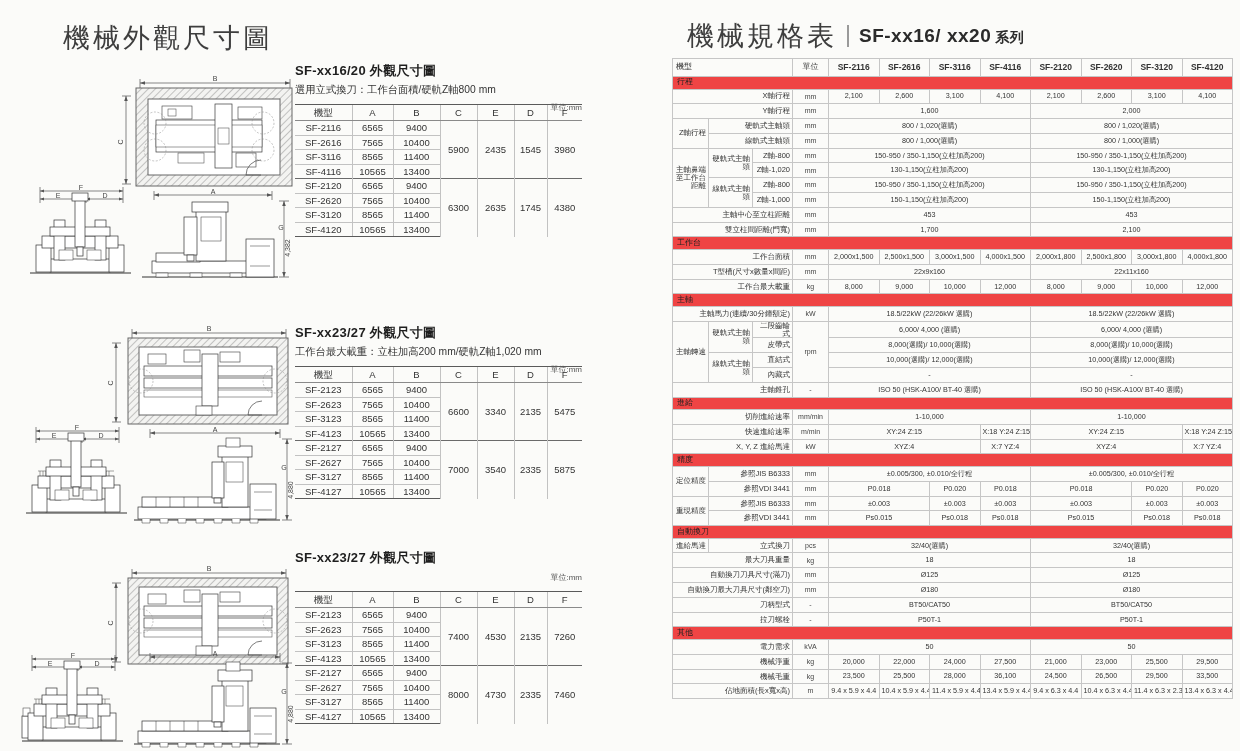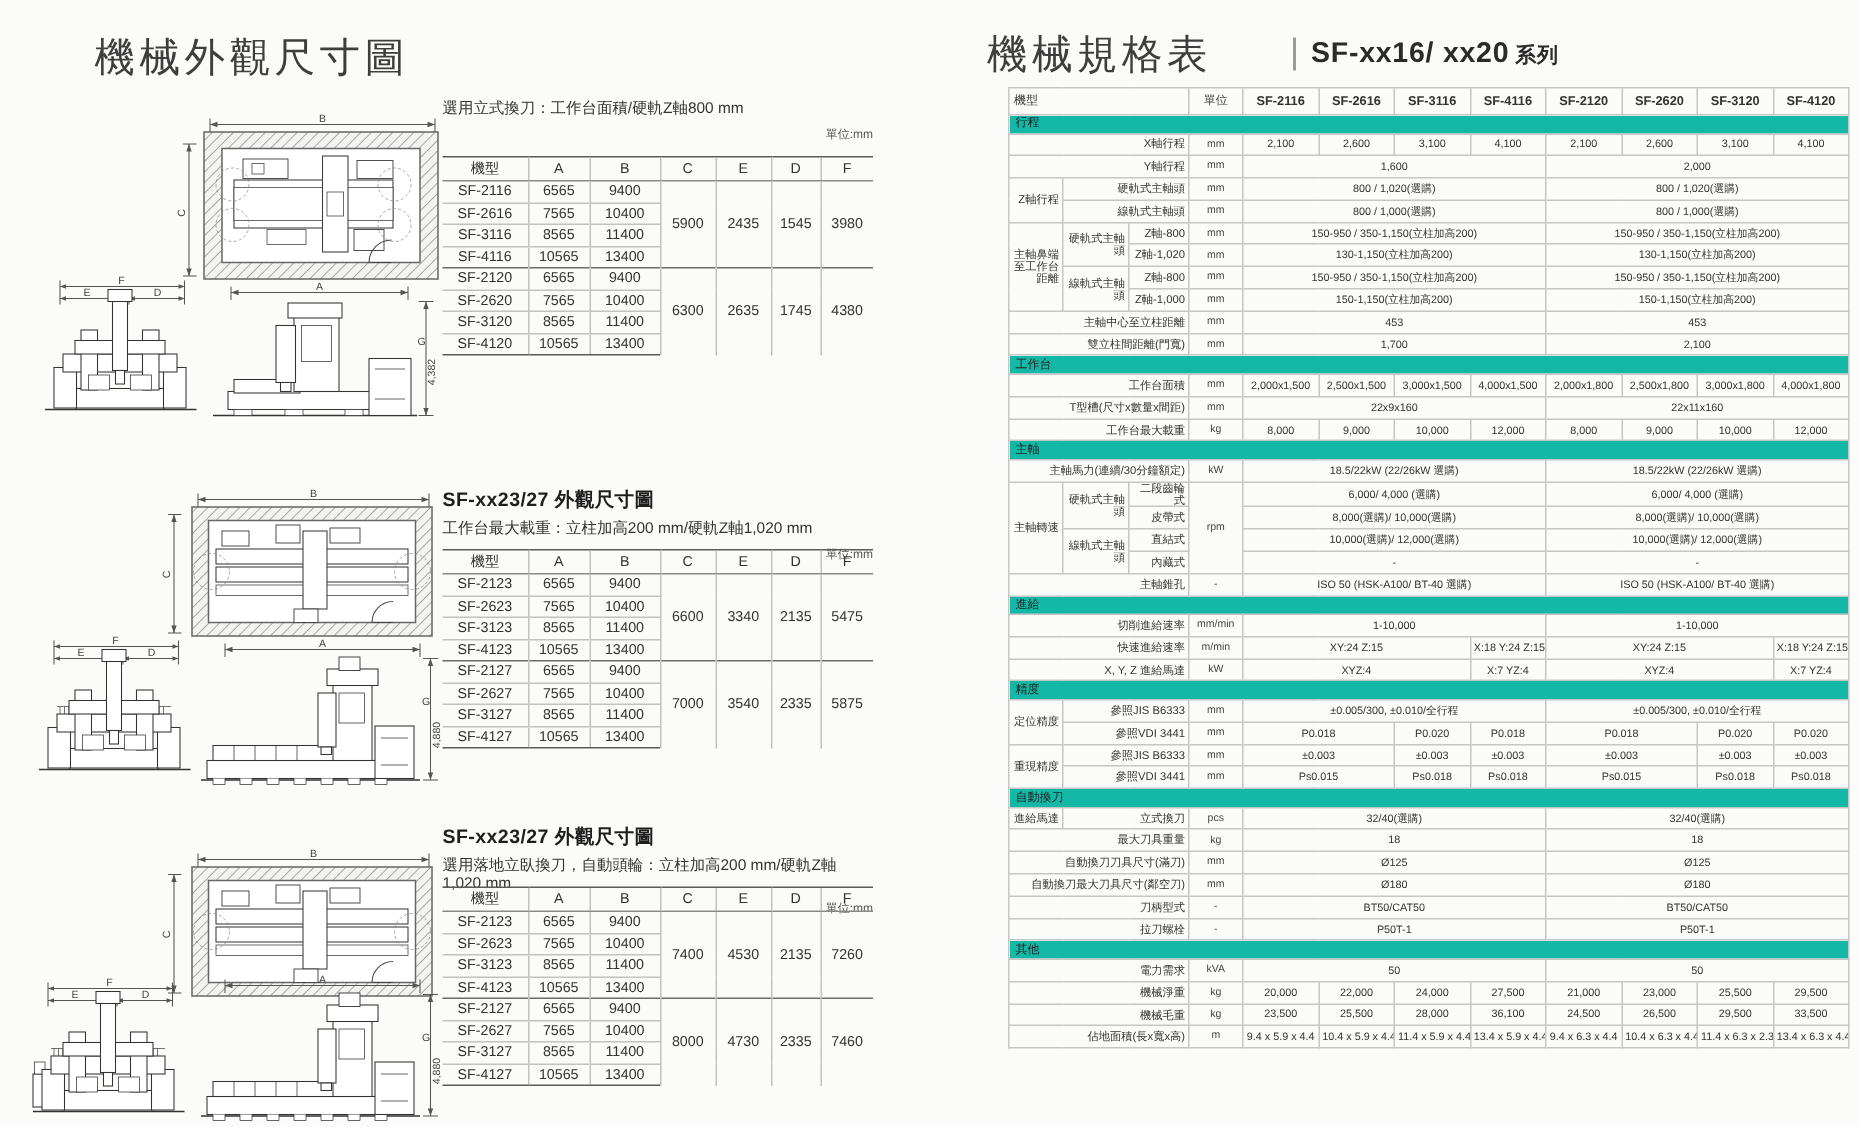--- a/index.html
+++ b/index.html
@@ -37,21 +37,21 @@
   
   table.spec { border-collapse:collapse; table-layout:fixed; width:560px; color:#333;
                border-top:1.5px solid #777; border-bottom:1.5px solid #777; }
   .spec td { border:1px solid #c6c6c6; height:13.8px; padding:0 2px; text-align:center;
              font-size:7.5px; line-height:1.1; overflow:hidden; white-space:nowrap; }
   .spec td.lab { text-align:right; padding-left:3px; font-size:7.5px; white-space:normal; line-height:1.05; }
   .spec td.unit { font-size:7px; color:#444; }
   .spec td.val { font-size:7.2px; }
   .spec td.hcell { height:17px; font-weight:bold; font-size:8.5px; }
   .spec td.hlab { text-align:left; padding-left:3px; font-weight:normal; font-size:8px; }
-  .spec td.band { background:#14b8a6; text-align:left; font-size:8px; height:11.5px;
+  .spec td.band { background:#ef4444; text-align:left; font-size:8px; height:11.5px;
                   padding-left:4px; color:#222; }
   .spec td.g2 { border-left:1.6px solid #7d7d7d; }
 
   
   .dm { font-size:7px; fill:#444; }
   svg { display:block; }
 </style>
 </head>
 <body>
 
@@ -158,20 +158,21 @@
           <rect x="46" y="29" width="13" height="38"></rect>
           <rect x="49" y="67" width="7" height="6"></rect>
           <rect x="54" y="14" width="36" height="10"></rect>
           <rect x="108" y="51" width="28" height="38"></rect>
           <line x1="112" y1="58" x2="132" y2="58" stroke-width="0.5"></line>
           <line x1="112" y1="78" x2="132" y2="78" stroke-width="0.5"></line>
         </g>
       </svg>
     </div>
   <div class="abs sec-head" style="left:295px;top:62px;">
+    <h3>SF-xx16/20 外觀尺寸圖</h3>
     <p class="sub">選用立式換刀：工作台面積/硬軌Z軸800 mm</p>
     <div class="unit-note">單位:mm</div>
   </div>
   <table class="dim abs" style="left:295px;top:104px;" id="dim-0">
       <colgroup>
         <col style="width:57px">
         <col style="width:41px">
         <col style="width:47px">
         <col style="width:37px">
         <col style="width:37px">
@@ -512,21 +513,20 @@
           <rect x="88" y="20" width="34" height="11"></rect>
           <rect x="96" y="12" width="14" height="9" stroke-width="0.6"></rect>
           <rect x="120" y="58" width="26" height="35"></rect>
           <line x1="124" y1="66" x2="142" y2="66" stroke-width="0.5"></line>
           <line x1="124" y1="84" x2="142" y2="84" stroke-width="0.5"></line>
         </g>
       </svg>
     </div>
   <div class="abs sec-head" style="left:295px;top:549px;">
     <h3>SF-xx23/27 外觀尺寸圖</h3>
-    <p class="sub">選用落地立臥換刀，自動頭輪：立柱加高200 mm/硬軌Z軸 1,020 mm</p>
     <div class="unit-note">單位:mm</div>
   </div>
   <table class="dim abs" style="left:295px;top:591px;" id="dim-2">
       <colgroup>
         <col style="width:57px">
         <col style="width:41px">
         <col style="width:47px">
         <col style="width:37px">
         <col style="width:37px">
         <col style="width:33px">
@@ -588,21 +588,21 @@
         <tr>
           <td>SF-4127</td>
           <td>10565</td>
           <td>13400</td>
         </tr>
       </tbody>
     </table>
 </div>
 
 <div class="abs" style="left:650px;top:0;width:590px;height:751px;">
-  <div class="abs r-title" style="left:8px;top:18px;gap:44px;">
+  <div class="abs r-title" style="left:37px;top:18px;">
     <span class="big-title">機械規格表</span>
     <span class="r-series">
       <span>SF-xx16/ xx20</span><span class="r-suffix">系列</span>
     </span>
   </div>
   <table class="spec abs" style="left:22px;top:58px;" id="spec-table">
       <colgroup>
         <col style="width:36px">
         <col style="width:44px">
         <col style="width:40px">

